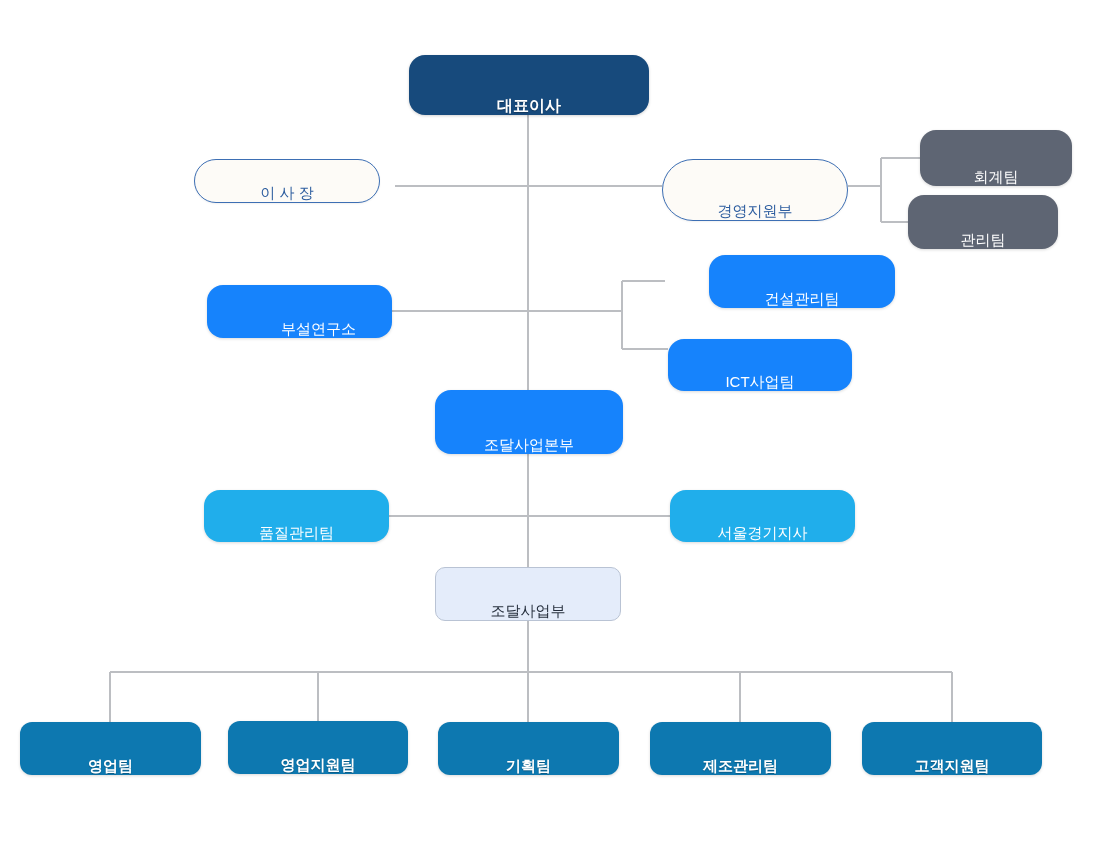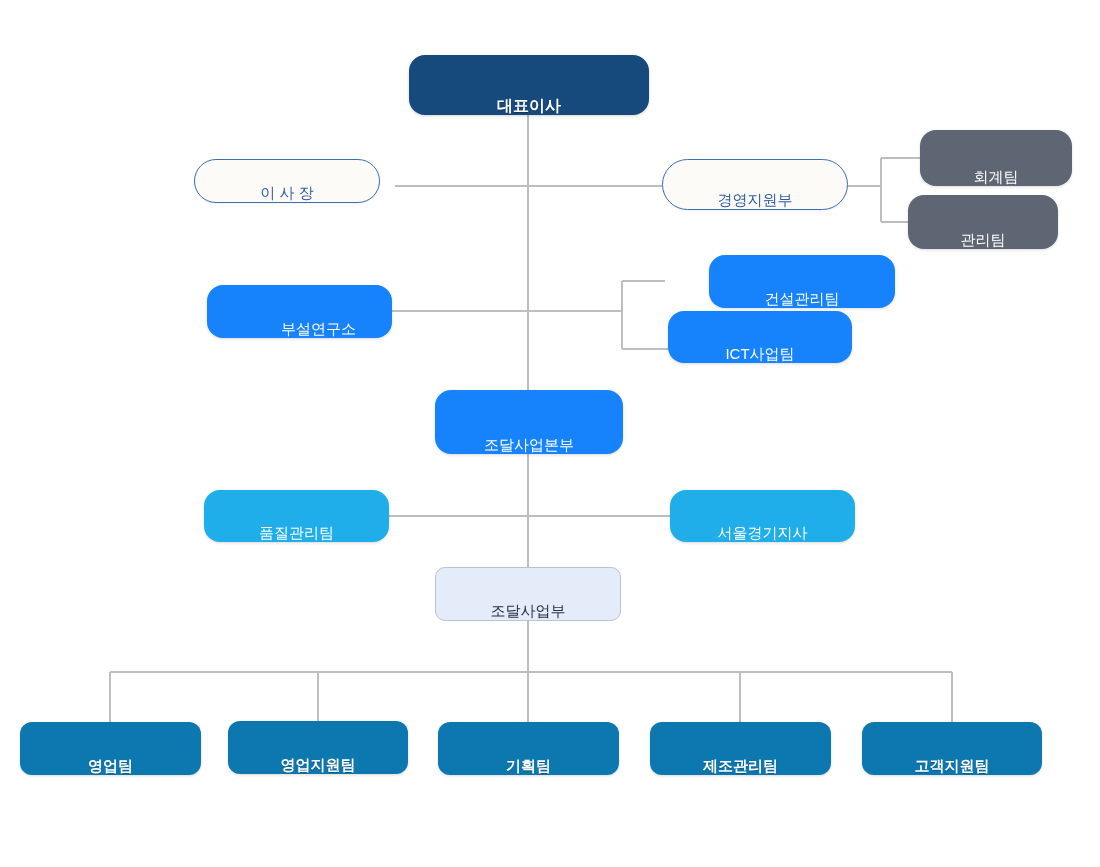--- a/index.html
+++ b/index.html
@@ -144,41 +144,41 @@
   </svg>
 
   <div class="node v-ceo" style="left:409px; top:55px; width:240px; height:60px;">
     <span class="node-label">대표이사</span>
   </div>
 
   <div class="node v-outline" style="left:194px; top:159px; width:186px; height:44px;">
     <span class="node-label">이 사 장</span>
   </div>
 
-  <div class="node v-outline" style="left:662px; top:159px; width:186px; height:51px;">
+  <div class="node v-outline" style="left:662px; top:159px; width:186px; height:62px;">
     <span class="node-label">경영지원부</span>
   </div>
 
   <div class="node v-gray" style="left:920px; top:130px; width:152px; height:56px;">
     <span class="node-label">회계팀</span>
   </div>
 
   <div class="node v-gray" style="left:908px; top:195px; width:150px; height:54px;">
     <span class="node-label">관리팀</span>
   </div>
 
   <div class="node v-blue" style="left:207px; top:285px; width:185px; height:53px;padding-left:38px;">
     <span class="node-label">부설연구소</span>
   </div>
 
   <div class="node v-blue" style="left:696px; top:255px; width:186px; height:53px;margin-left:13px;">
     <span class="node-label">건설관리팀</span>
   </div>
 
-  <div class="node v-blue" style="left:668px; top:311px; width:184px; height:52px;">
+  <div class="node v-blue" style="left:668px; top:339px; width:184px; height:52px;">
     <span class="node-label">ICT사업팀</span>
   </div>
 
   <div class="node v-blue" style="left:435px; top:390px; width:188px; height:64px;">
     <span class="node-label">조달사업본부</span>
   </div>
 
   <div class="node v-cyan" style="left:204px; top:490px; width:185px; height:52px;">
     <span class="node-label">품질관리팀</span>
   </div>

